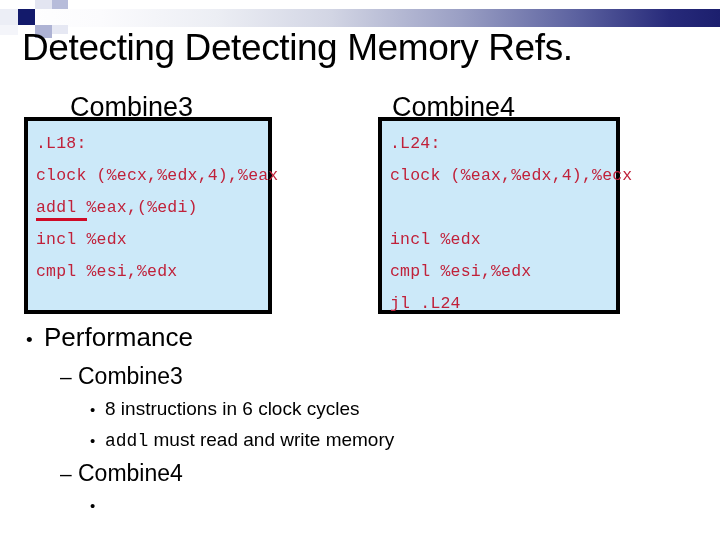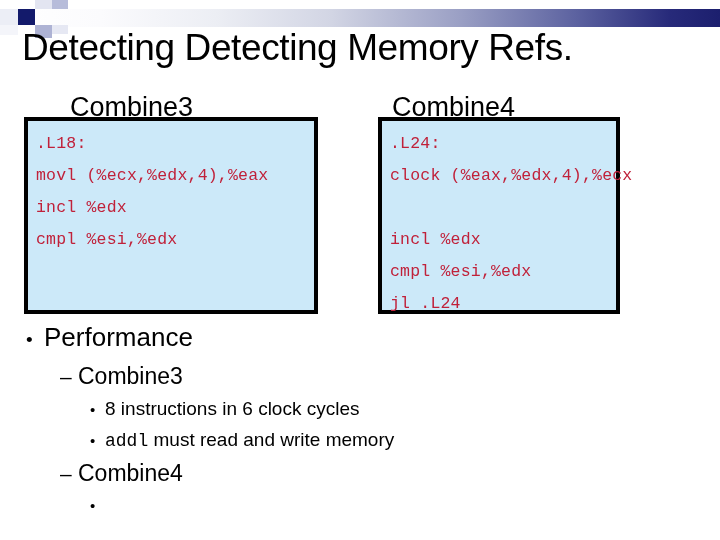--- a/index.html
+++ b/index.html
@@ -67,21 +67,21 @@
     position: absolute;
     background: #cce9f9;
     border: 4px solid #000000;
     box-sizing: border-box;
     z-index: 2;
     padding: 7px 0 6px 8px;
     font-family: "Liberation Mono", "DejaVu Sans Mono", monospace;
     font-size: 16.5px;
     color: #c0213a;
   }
-  #code-box-left  { left: 24px;  top: 117px; width: 294px; height: 197px; }
+  #code-box-left  { left: 24px;  top: 117px; width: 248px; height: 197px; }
   #code-box-right { left: 378px; top: 117px; width: 242px; height: 197px; }
   .code-line {
     height: 32px;
     line-height: 32px;
     white-space: pre;
     letter-spacing: 0.2px;
   }
   .code-line.empty { color: transparent; }
   .code-line .hl {
     border-bottom: 3px solid #cf0b26;
@@ -134,21 +134,22 @@
 <div class="deco-sq" id="deco-sq-md1"></div>
 <div class="deco-sq" id="deco-sq-md2"></div>
 
 <div id="title">Detecting Detecting Memory Refs.</div>
 
 <div class="section-caption" id="caption-left">Combine3</div>
 <div class="section-caption" id="caption-right">Combine4</div>
 
 <div class="code-box" id="code-box-left" style="background: rgb(204, 233, 249); color: rgb(192, 33, 58); border-color: rgb(0, 0, 0);">
     <div class="code-line">.L18:</div>
-    <div class="code-line">movl (%ecx,%edx,4),%eax</div>
+    <div class="code-line">clock (%ecx,%edx,4),%eax</div>
+    <div class="code-line"><span class="hl">addl </span>%eax,(%edi)</div>
     <div class="code-line">incl %edx</div>
     <div class="code-line">cmpl %esi,%edx</div>
   </div>
 <div class="code-box" id="code-box-right" style="background: rgb(204, 233, 249); color: rgb(192, 33, 58); border-color: rgb(0, 0, 0);">
     <div class="code-line">.L24:</div>
     <div class="code-line">clock (%eax,%edx,4),%ecx</div>
     <div class="code-line empty">&nbsp;</div>
     <div class="code-line">incl %edx</div>
     <div class="code-line">cmpl %esi,%edx</div>
     <div class="code-line">jl .L24</div>

